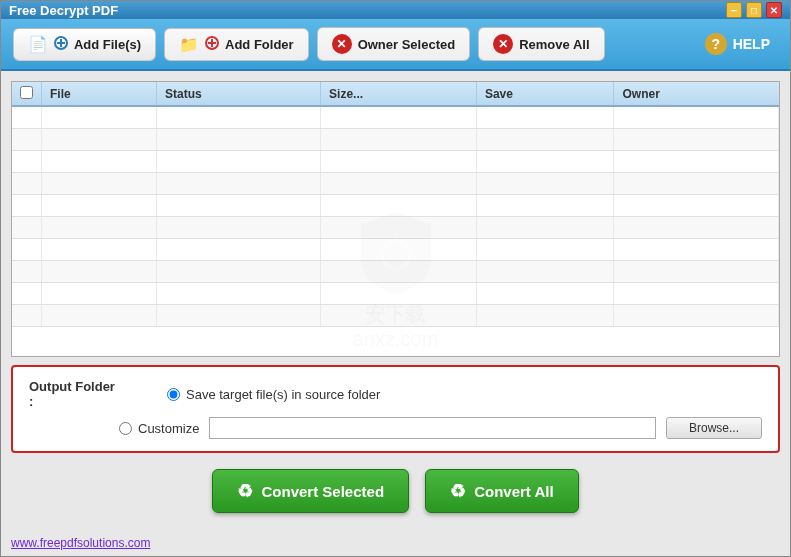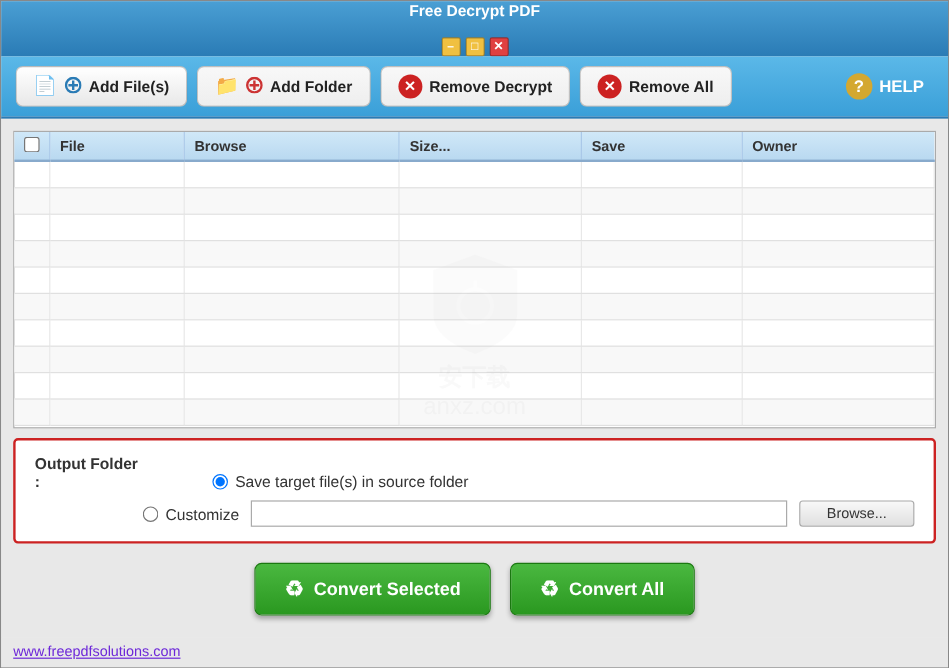--- a/index.html
+++ b/index.html
@@ -17,29 +17,28 @@
       width: 791px;
       height: 557px;
       background: #f0f0f0;
       border: 1px solid #888;
       display: flex;
       flex-direction: column;
     }
 
     .title-bar {
       background: linear-gradient(to bottom, #4a9fd4, #2a7bb5);
-      height: 46px;
+      height: 18px;
       display: flex;
       align-items: center;
       justify-content: space-between;
       padding: 0 8px;
       color: white;
       font-size: 13px;
       font-weight: bold;
-      flex-direction: column;
     }
 
     .title-bar-controls {
       display: flex;
       gap: 4px;
     }
 
     .title-btn {
       width: 16px;
       height: 16px;
@@ -186,22 +185,21 @@
     
     .output-section {
       background: white;
       border: 2px solid #cc2222;
       border-radius: 4px;
       padding: 12px 16px;
     }
 
     .output-row {
       display: flex;
-      align-items: flex-end;
-      gap: 10px;
+      align-items: center;
       margin-bottom: 8px;
     }
 
     .output-label {
       font-weight: bold;
       color: #333;
       font-size: 13px;
       width: 90px;
       flex-shrink: 0;
     }
@@ -326,21 +324,21 @@
           <circle cx="7" cy="7" r="6" fill="none" stroke="#cc3333" stroke-width="2"></circle>
           <line x1="7" y1="3" x2="7" y2="11" stroke="#cc3333" stroke-width="2"></line>
           <line x1="3" y1="7" x2="11" y2="7" stroke="#cc3333" stroke-width="2"></line>
         </svg>
       </span>
       <span>Add Folder</span>
     </button>
 
     <button class="toolbar-btn toolbar-btn-red">
       <span class="icon-x-red">✕</span>
-      <span>Remove Decrypt</span>
+      <span>Owner Selected</span>
     </button>
 
     <button class="toolbar-btn toolbar-btn-red">
       <span class="icon-x-red">✕</span>
       <span>Remove All</span>
     </button>
 
     <div class="toolbar-spacer"></div>
 
     <div class="help-btn">
@@ -355,21 +353,21 @@
       <table class="file-table">
         <thead>
           <tr>
             <th class="checkbox-col">
               <input type="checkbox" style="">
             </th>
             <th>
               <span>File</span>
             </th>
             <th>
-              <span>Browse</span>
+              <span>Status</span>
             </th>
             <th>
               <span>Size...</span>
             </th>
             <th>
               <span>Save</span>
             </th>
             <th>
               <span>Owner</span>
             </th>

